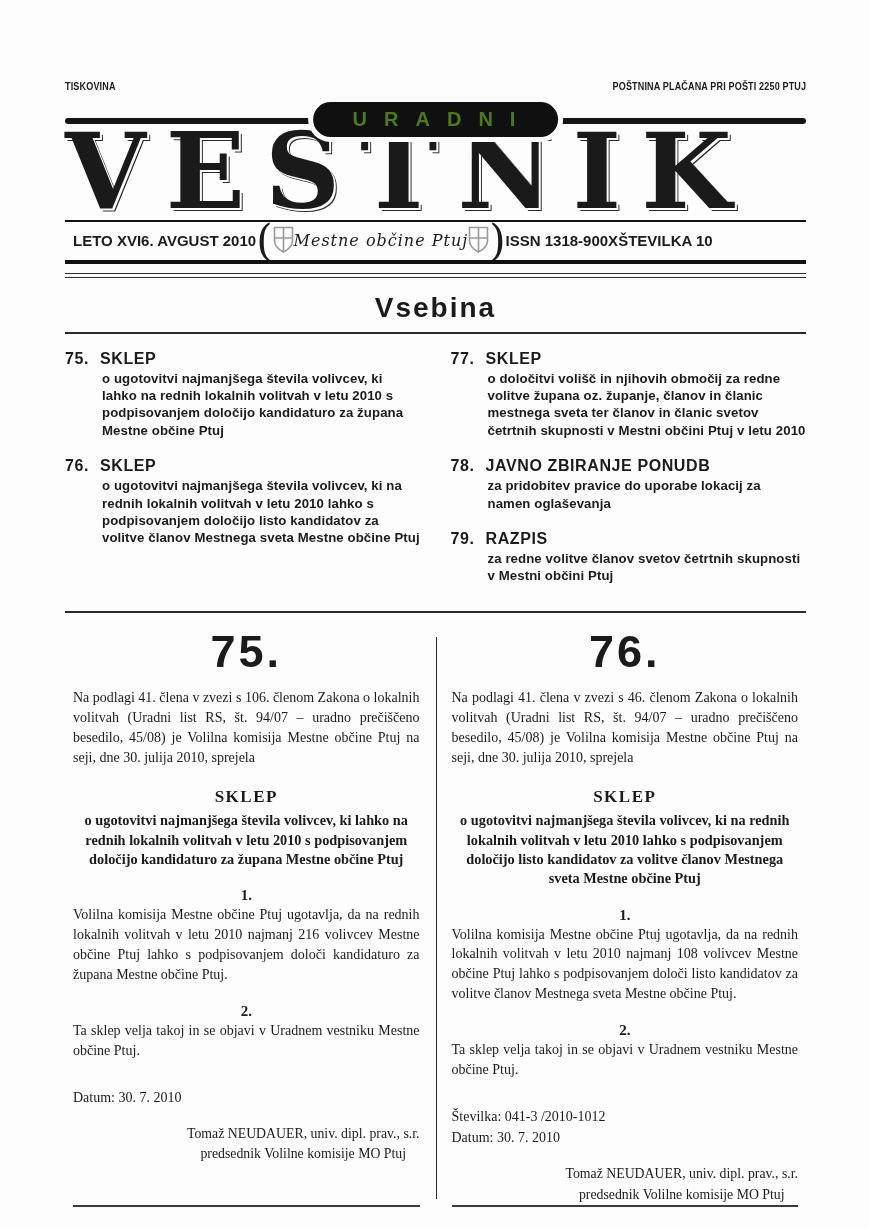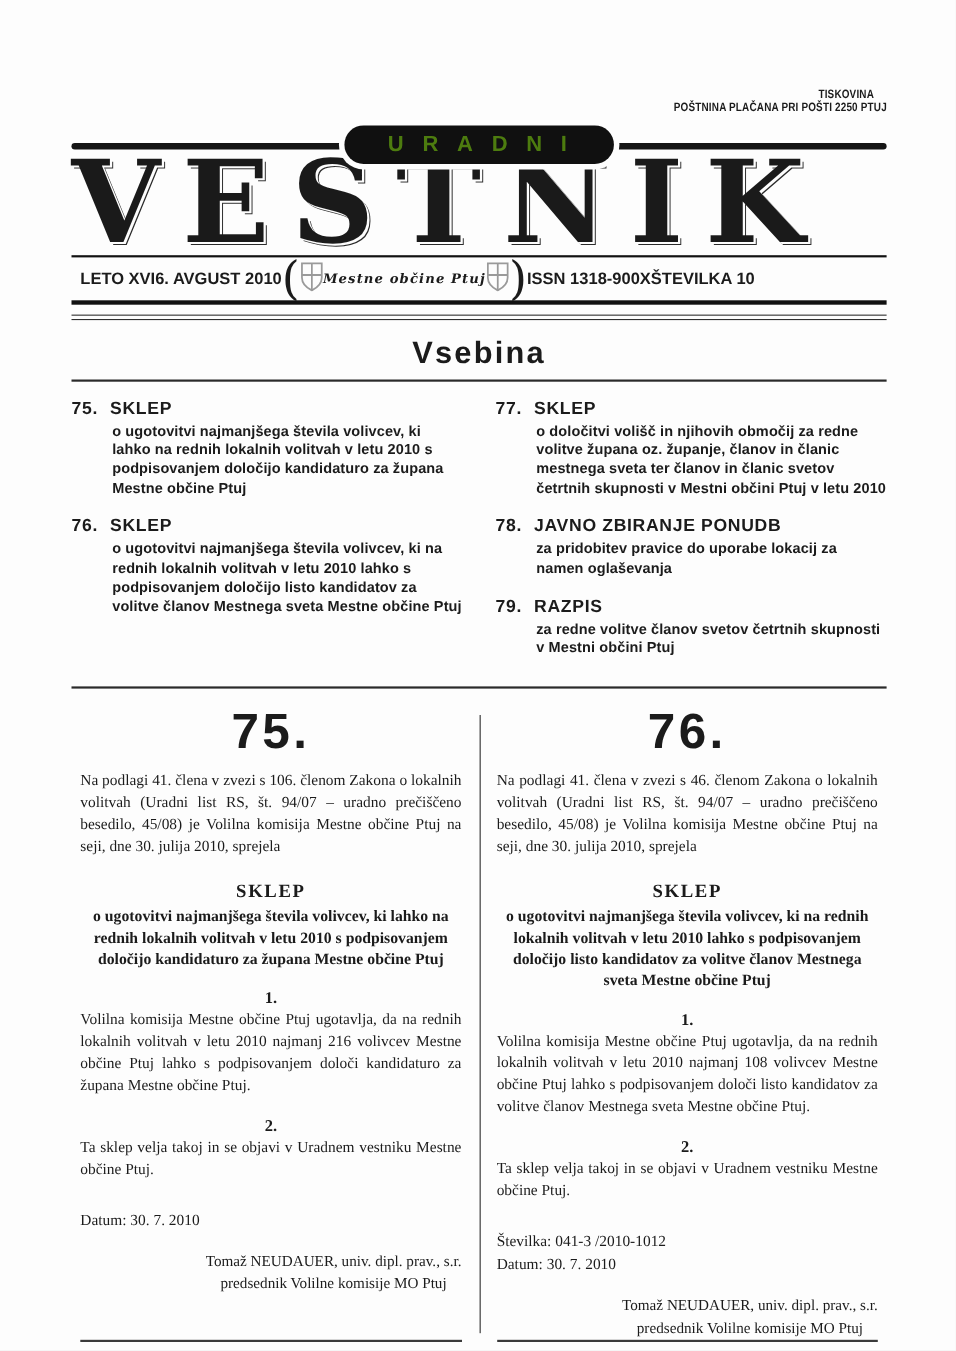--- a/index.html
+++ b/index.html
@@ -3,42 +3,42 @@
 <meta charset="utf-8">
 <style>
   * { margin:0; padding:0; box-sizing:border-box; }
   html,body { background:#e8e8e8; }
   body { width:869px; font-family:"Liberation Serif", serif; color:#1b1b1b; }
   .page { position:relative; width:869px; height:1228px; background:#fdfdfd; overflow:hidden; }
   .content { position:absolute; left:65px; top:0; width:741px; }
 
   
   .topline { margin-top:80px; display:flex; justify-content:space-between; align-items:flex-end;
-             font-family:"Liberation Sans", sans-serif; font-weight:bold; font-size:11px; letter-spacing:0.2px;flex-direction:column; }
+             font-family:"Liberation Sans", sans-serif; font-weight:bold; font-size:11px; letter-spacing:0.2px; }
   .topline .scX-l { display:inline-block; transform:scaleX(0.82); transform-origin:left center; }
   .topline .scX-r { display:inline-block; transform:scaleX(0.82); transform-origin:right center; }
 
   
   .pill-row { position:relative; margin-top:10px; height:38px; }
   .pill-line { position:absolute; left:0; right:0; top:16px; height:6px; background:#151515; border-radius:3px; }
   .pill { position:absolute; left:50%; top:0; transform:translateX(-50%); background:#101010; color:#4d7c0f;
           border-radius:24px; padding:6px 26px 6px 40px; font-family:"Liberation Sans", sans-serif;
           font-weight:bold; font-size:20px; letter-spacing:17px; box-shadow:0 0 0 5px #fdfdfd; white-space:nowrap; }
 
   
   .vestnik { margin-top:-14px; text-align:left; font-family:"DejaVu Serif", serif; font-weight:bold;
              font-size:104px; line-height:0.88; letter-spacing:20px; margin-right:-20px; color:#1a1a1a;
              text-shadow:2px 2px 0 #fdfdfd, 3px 3px 0 #2a2a2a; white-space:nowrap; }
 
   
   .datebar { margin-top:2px; border-top:2px solid #111; border-bottom:4px solid #111;
              padding:4px 8px; display:flex; align-items:center; justify-content:flex-start;
              font-family:"Liberation Sans", sans-serif; font-weight:bold; font-size:15px; white-space:nowrap; }
   .db-paren { font-family:"DejaVu Serif", serif; font-weight:normal; font-size:42px; line-height:24px; }
-  .db-script { font-family:"DejaVu Serif", serif; font-style:italic; font-weight:bold; font-size:12px; letter-spacing:1px; }
+  .db-script { font-family:"DejaVu Serif", serif; font-style:italic; font-weight:normal; font-size:16px; letter-spacing:1px; }
   .crest { display:inline-block; }
 
   .double-line { margin-top:9px; height:5px; border-top:1px solid #2e2e2e; border-bottom:1px solid #2e2e2e; }
 
   
   .vsebina { margin-top:14px; text-align:center; font-family:"Liberation Sans", sans-serif;
              font-weight:bold; font-size:28px; letter-spacing:2px; }
   .rule { margin-top:8px; border-top:2px solid #2a2a2a; }
 
   

